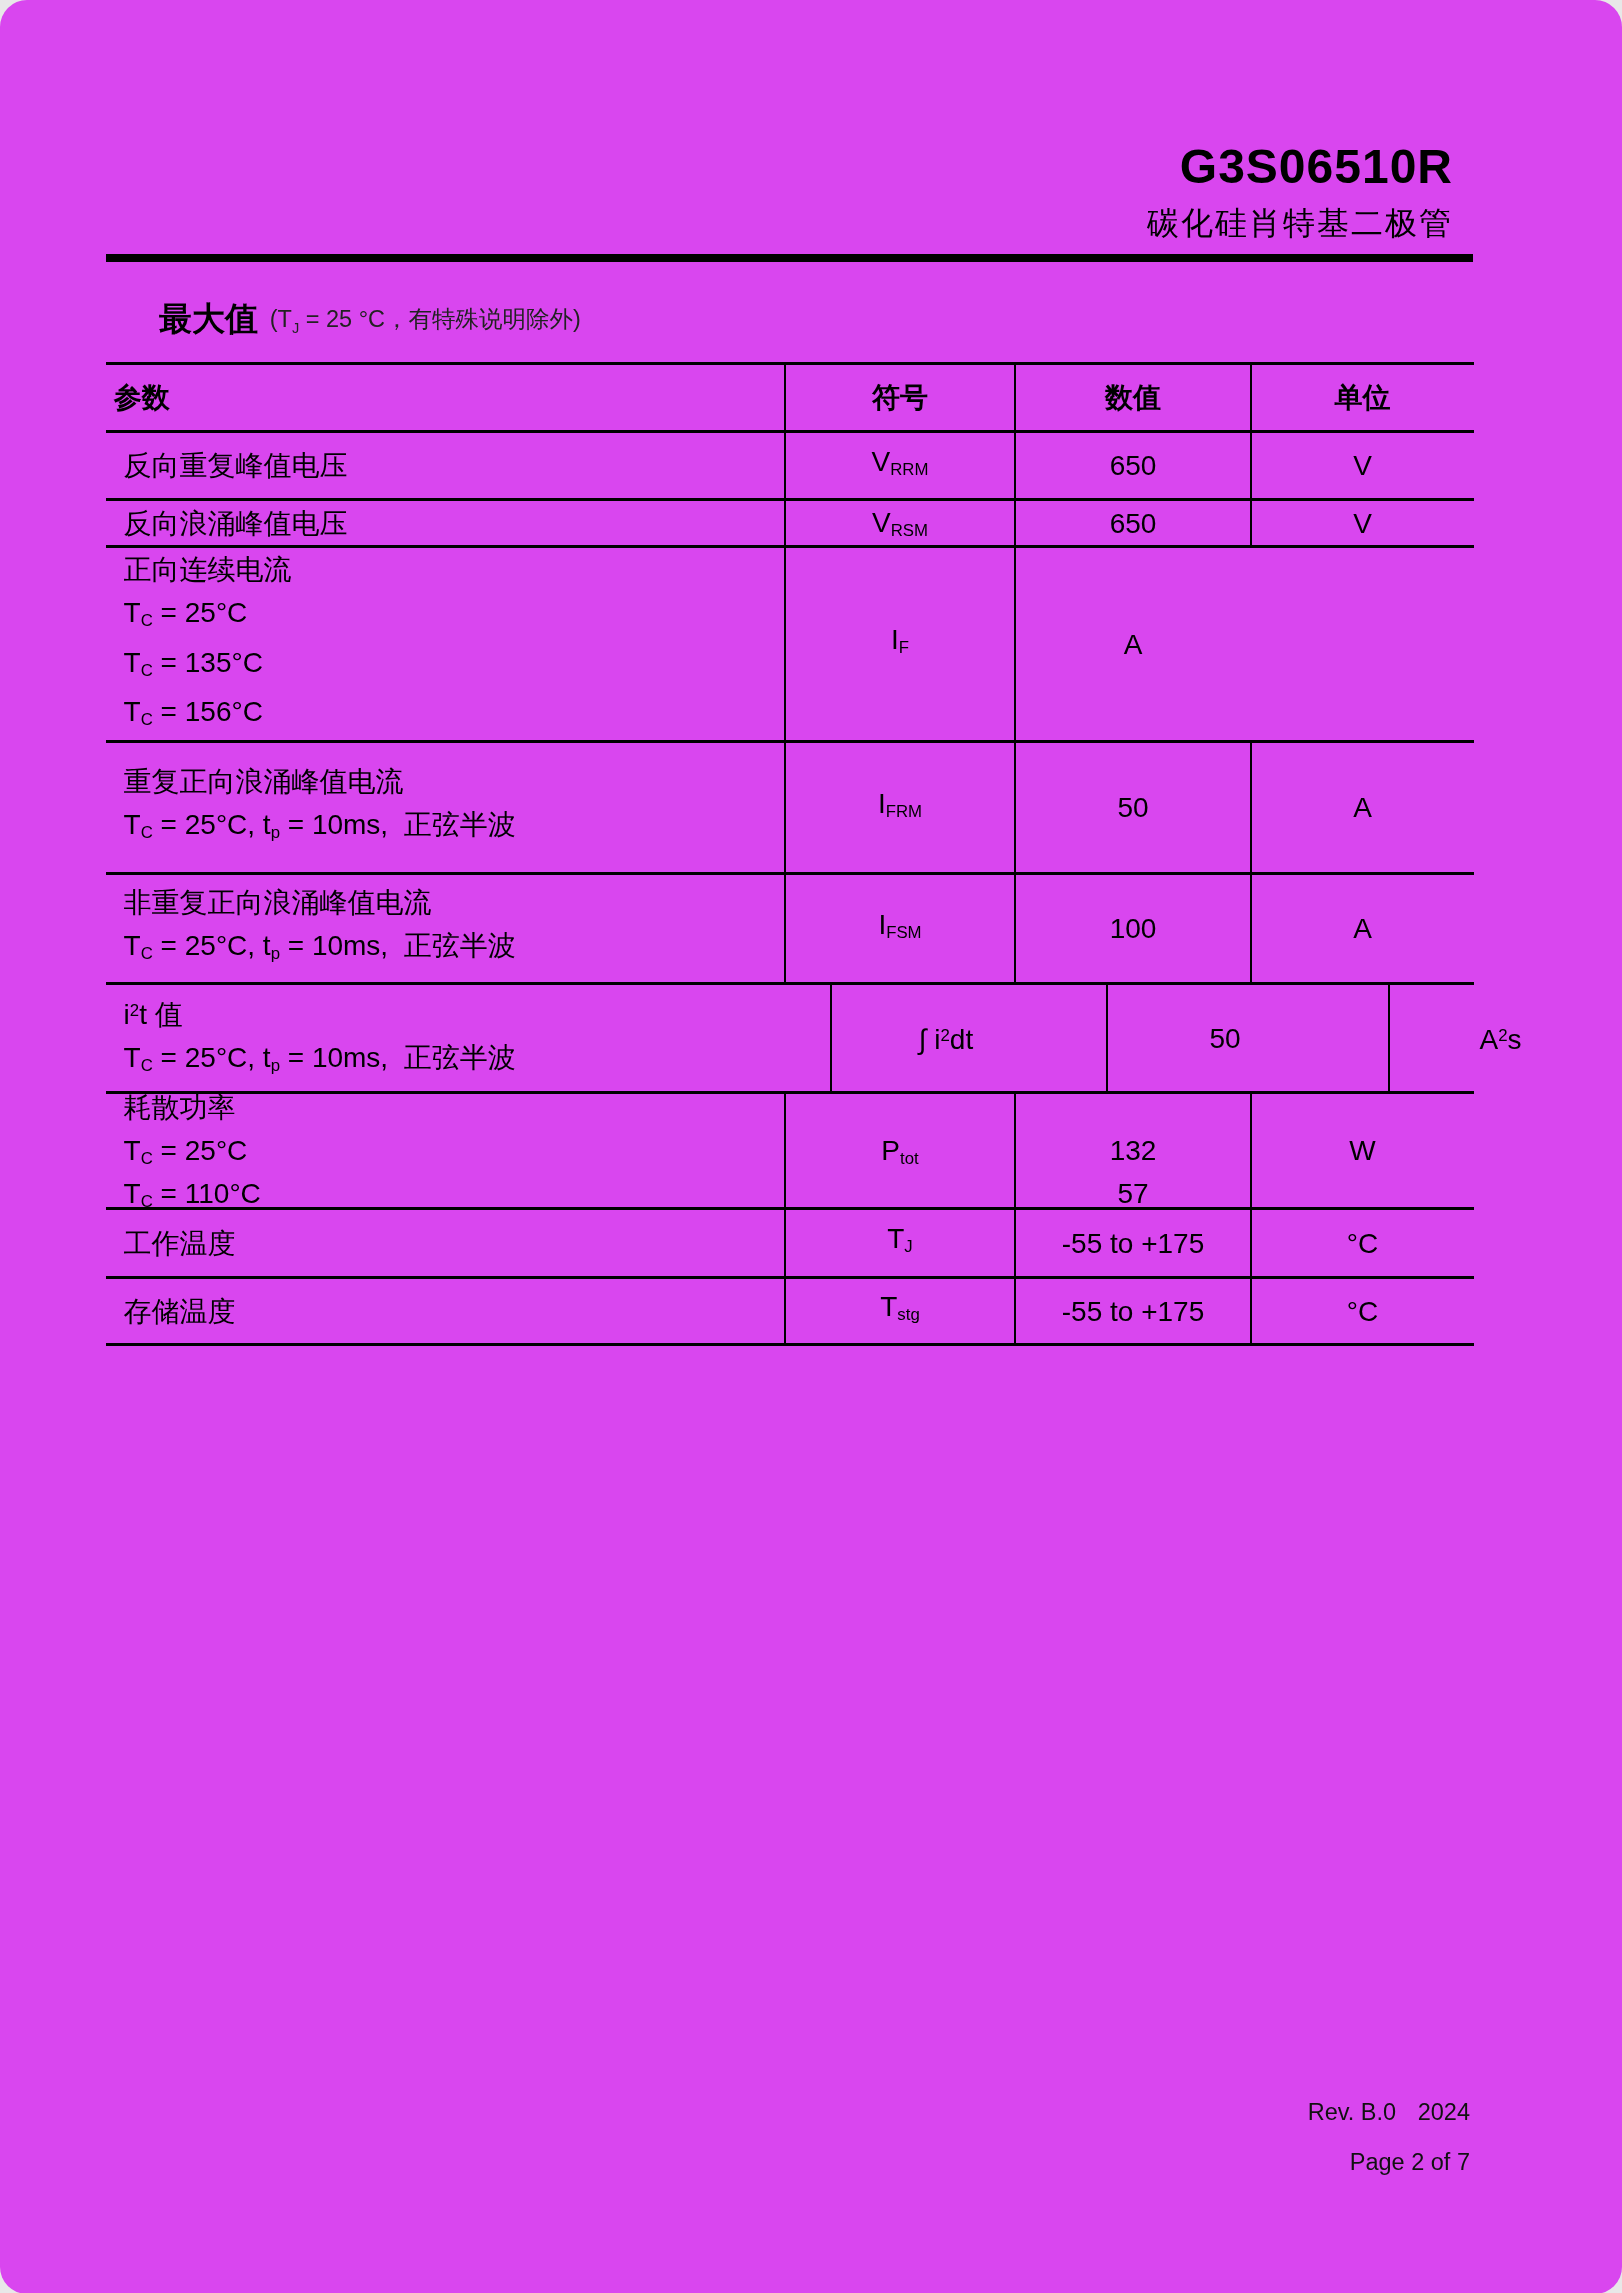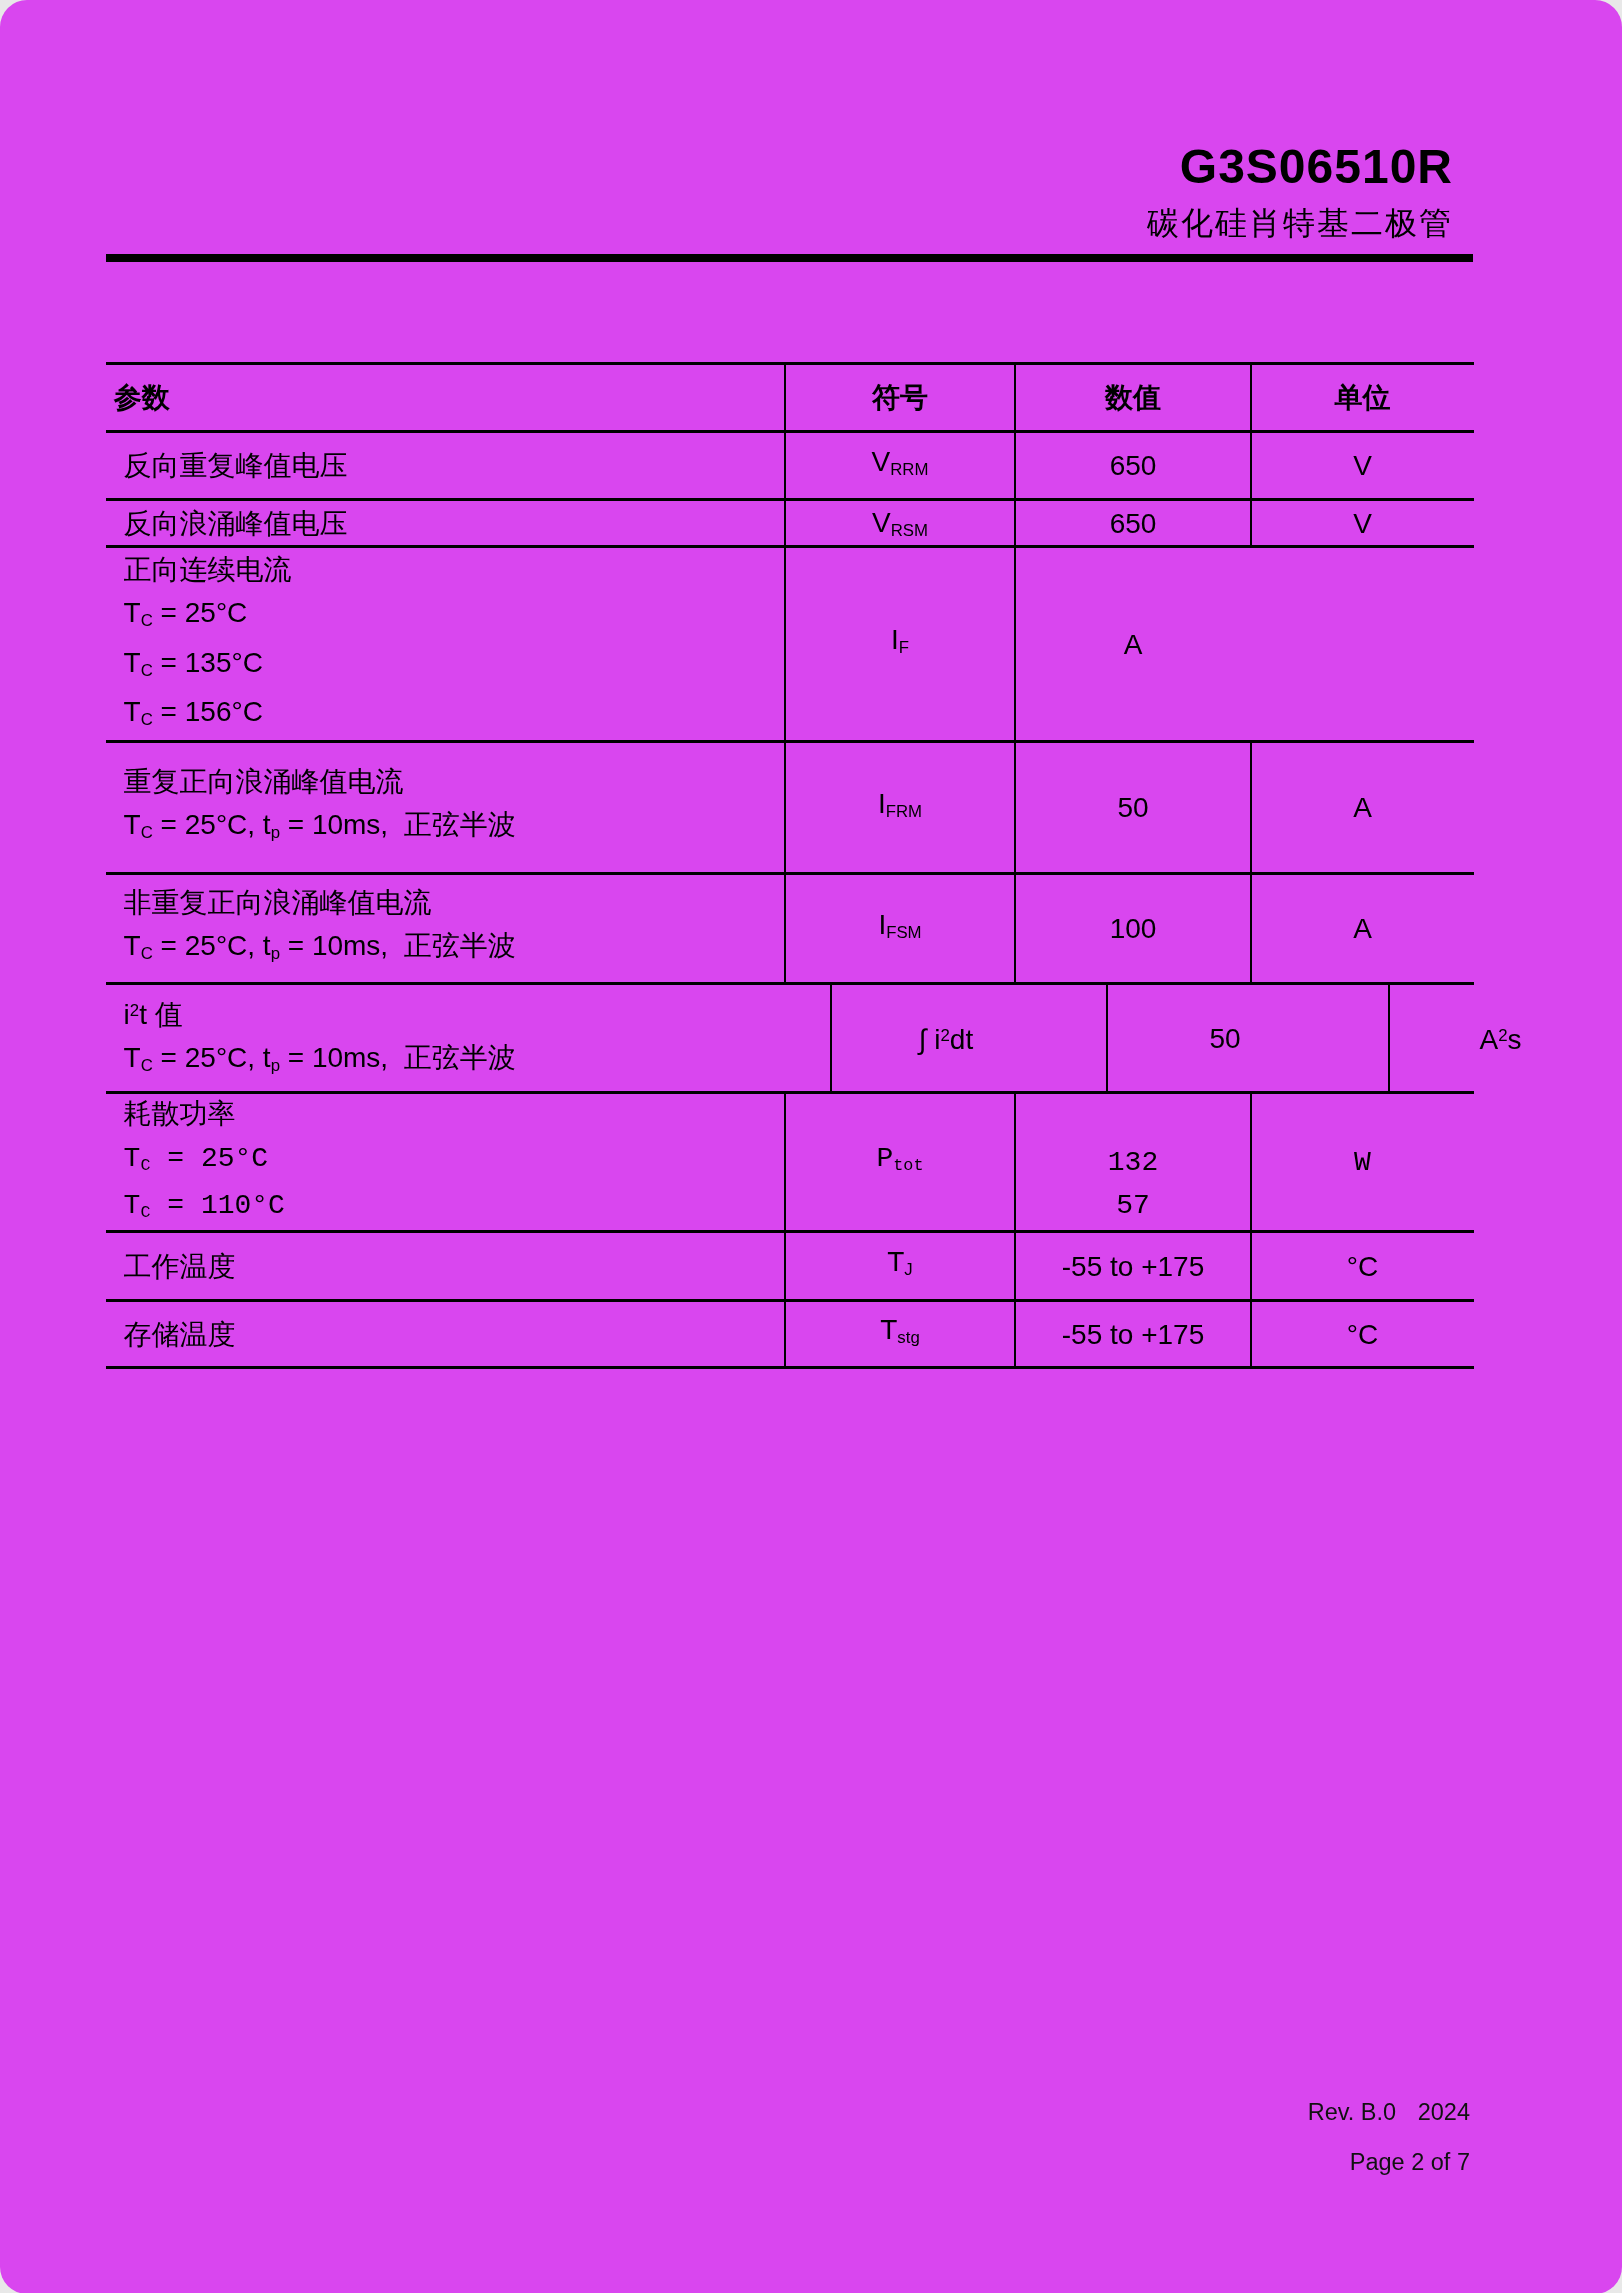--- a/index.html
+++ b/index.html
@@ -36,21 +36,21 @@
     border-bottom:3.9px solid #000;
     box-sizing:border-box;
   }
   .ds-table .t-row:nth-child(1){height:68px;}
   .ds-table .t-row:nth-child(2){height:68px;}
   .ds-table .t-row:nth-child(3){height:47px;}
   .ds-table .t-row:nth-child(4){height:195px;}
   .ds-table .t-row:nth-child(5){height:132px;}
   .ds-table .t-row:nth-child(6){height:110px;}
   .ds-table .t-row:nth-child(7){height:109px;gap:46px;}
-  .ds-table .t-row:nth-child(8){height:139px;font-family:Liberation Mono, monospace;}
+  .ds-table .t-row:nth-child(8){height:116px;}
   .ds-table .t-row:nth-child(9){height:69px;}
   .ds-table .t-row:nth-child(10){height:67px;}
   .cell{
     display:flex;flex-direction:column;justify-content:center;
     box-sizing:border-box;
     font-size:28px;
     overflow:hidden;
   }
   .cell + .cell{border-left:2px solid #000;}
   .c-param{align-items:flex-start;text-align:left;padding-left:17.6px;}
@@ -71,20 +71,23 @@
 
 <div class="page">
 
   <header class="doc-header">
     <div class="part-number">G3S06510R</div>
     <div class="part-subtitle">碳化硅肖特基二极管</div>
   </header>
 
   <div class="page-rule"></div>
 
+  <div class="section-heading">
+    <span class="sec-title">最大值</span><span class="sec-cond"><span>(T</span><sub>J</sub><span> = 25 °C，有特殊说明除外)</span></span>
+  </div>
 
   <div class="ds-table">
       <div class="t-row t-head">
         <div class="cell c-param">
           <div class="ln">参数</div>
         </div>
         <div class="cell c-mid">
           <div class="ln">符号</div>
         </div>
         <div class="cell c-mid">

